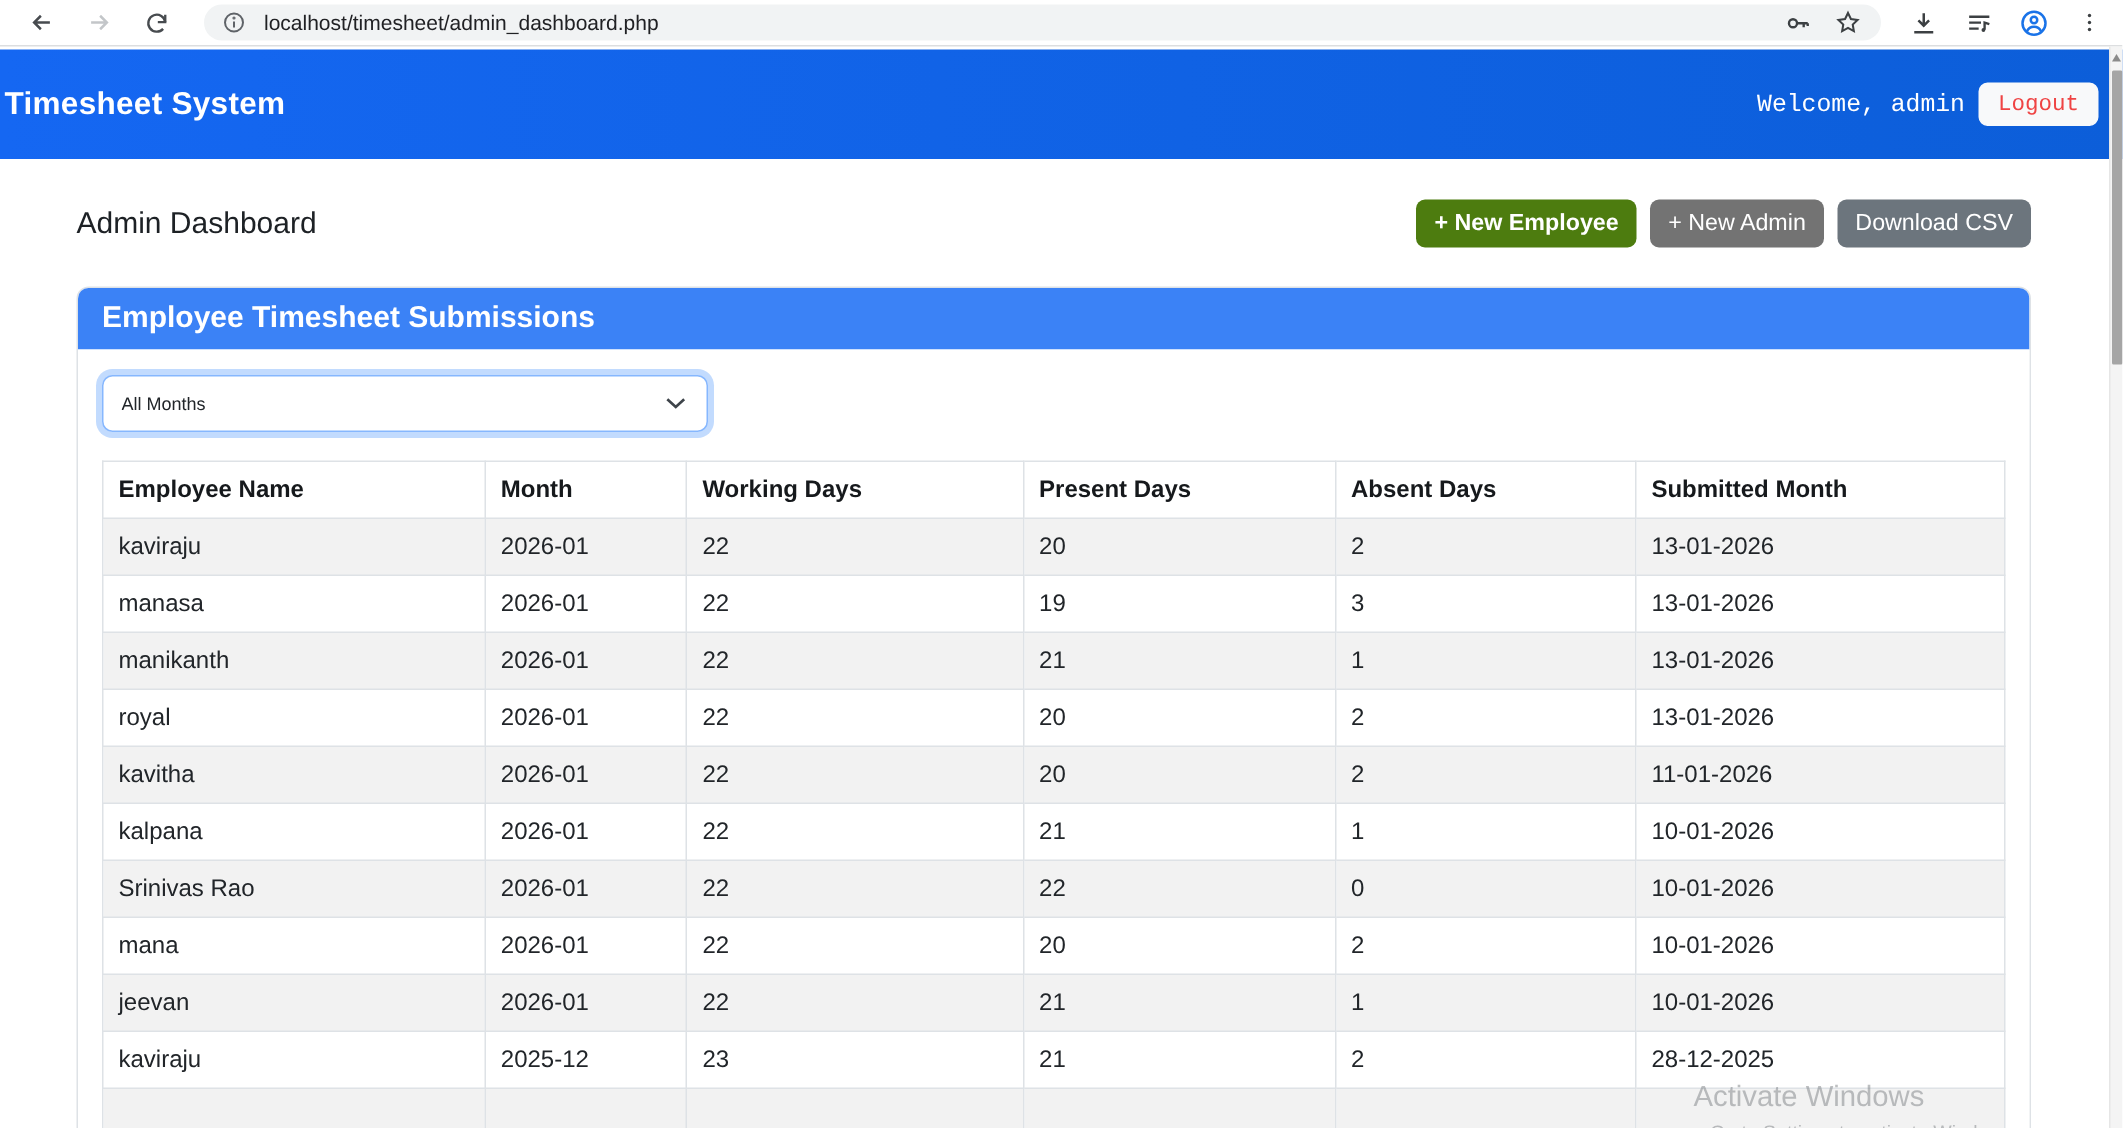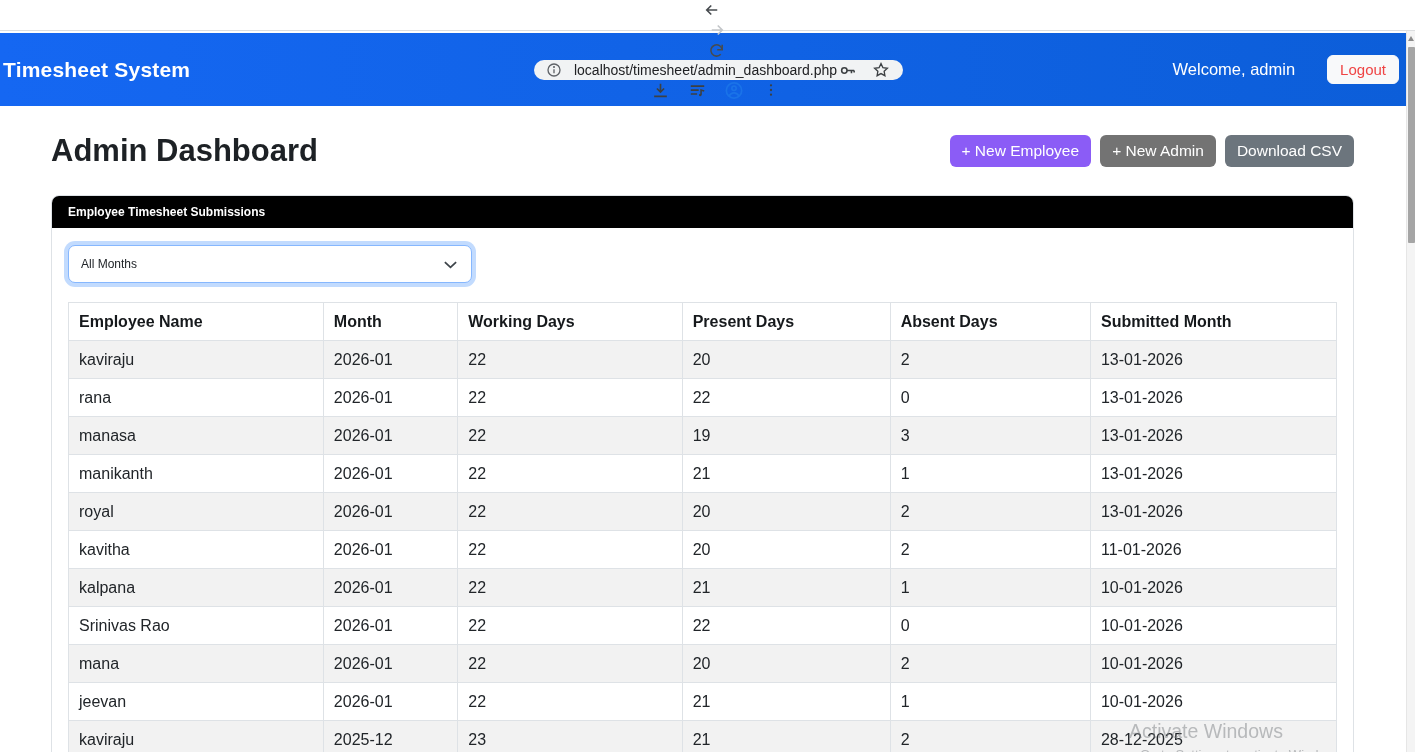--- a/index.html
+++ b/index.html
@@ -7,21 +7,21 @@
   body {
     font-family: "Liberation Sans", sans-serif;
     background:#ffffff;
     position:relative;
     color:#212529;
   }
 
   
   .toolbar {
     height:31px; background:#ffffff; border-bottom:1px solid #dcdee0;
-    display:flex; align-items:center; padding:0 10px;flex-direction:column;
+    display:flex; align-items:center; padding:0 10px;
   }
   .tb-icon { width:20px; height:20px; flex:0 0 auto; display:flex; align-items:center; justify-content:center; cursor:pointer; }
   .tb-icon svg { display:block; }
   .tb-back { margin-left:8px; }
   .tb-fwd { margin-left:18px; }
   .tb-reload { margin-left:18px; }
   .address-bar {
     margin-left:22px; height:24px; flex:1 1 auto; max-width:1150px;
     background:#f1f3f4; border-radius:13px; display:flex; align-items:center;
     padding:0 10px; cursor:text;
@@ -30,39 +30,39 @@
   .addr-right { display:flex; align-items:center; gap:14px; margin-right:2px; }
   .tb-right { display:flex; align-items:center; gap:17px; margin-left:18px; margin-right:2px; }
 
   
   .navbar {
     height:73px; margin-top:2px;
     background:linear-gradient(90deg,#1567f2 0%, #0c5ed9 100%);
     display:flex; align-items:center; padding:0 16px 0 3px;
   }
   .brand { color:#ffffff; font-size:21px; font-weight:700; letter-spacing:.2px; }
-  .nav-right { margin-left:auto; display:flex; align-items:center; gap:32px; }
+  .nav-right { margin-left:auto; display:flex; align-items:center; gap:9px;font-family:Liberation Mono, monospace; }
   .welcome { color:#ffffff; font-size:16.5px; }
   .logout-btn {
     background:#f8f9fa; color:#ef4444; border:1px solid #f8f9fa; border-radius:6px;
     font-size:15px; padding:5px 12px; cursor:pointer; font-family:inherit;
   }
 
   
   .main { padding:27px 61px 0 51px; }
   .page-header { display:flex; align-items:center; justify-content:space-between; }
-  .page-title { font-size:31px; font-weight:700; color:#1d2125; }
+  .page-title { font-size:20px; font-weight:400; color:#1d2125; }
   .actions { display:flex; gap:9px; }
   .btn { border:none; border-radius:6px; color:#fff; font-size:15.5px; padding:7px 12px; cursor:pointer; font-family:inherit; }
-  .btn-success { background:#8b5cf6; }
+  .btn-success { background:#4d7c0f;font-weight:bold; }
   .btn-primary { background:#737373; }
   .btn-secondary { background:#6c757d; }
 
   .card { margin-top:26px; border:1px solid #dee2e6; border-radius:8px 8px 0 0; overflow:hidden; }
-  .card-header { background:#000000; color:#fff; font-weight:700; font-size:12px; padding:9px 16px; }
+  .card-header { background:#3b82f6; color:#fff; font-weight:700; font-size:20px; padding:9px 16px; }
   .card-body { background:#fff; padding:17px 16px; }
 
   .select-wrap { position:relative; width:404px; margin-bottom:19px; }
   .month-select {
     width:100%; height:38px; font-size:12px; color:#212529; font-family:inherit;
     padding:5px 36px 5px 12px; background:#fff;
     border:1px solid #86b7fe; border-radius:7px; outline:none;
     box-shadow:0 0 0 4px rgba(13,110,253,.25);
     appearance:none; -webkit-appearance:none; cursor:pointer;
   }
@@ -214,28 +214,20 @@
         <tbody>
             <tr>
               <td>kaviraju</td>
               <td>2026-01</td>
               <td>22</td>
               <td>20</td>
               <td>2</td>
               <td>13-01-2026</td>
             </tr>
             <tr>
-              <td>rana</td>
-              <td>2026-01</td>
-              <td>22</td>
-              <td>22</td>
-              <td>0</td>
-              <td>13-01-2026</td>
-            </tr>
-            <tr>
               <td>manasa</td>
               <td>2026-01</td>
               <td>22</td>
               <td>19</td>
               <td>3</td>
               <td>13-01-2026</td>
             </tr>
             <tr>
               <td>manikanth</td>
               <td>2026-01</td>

